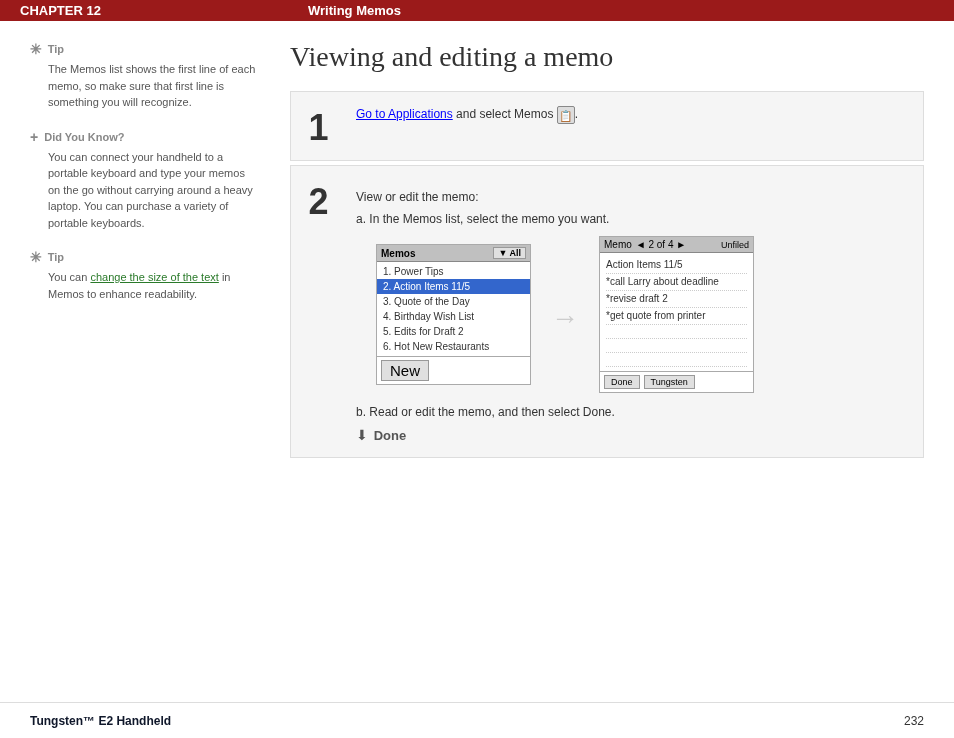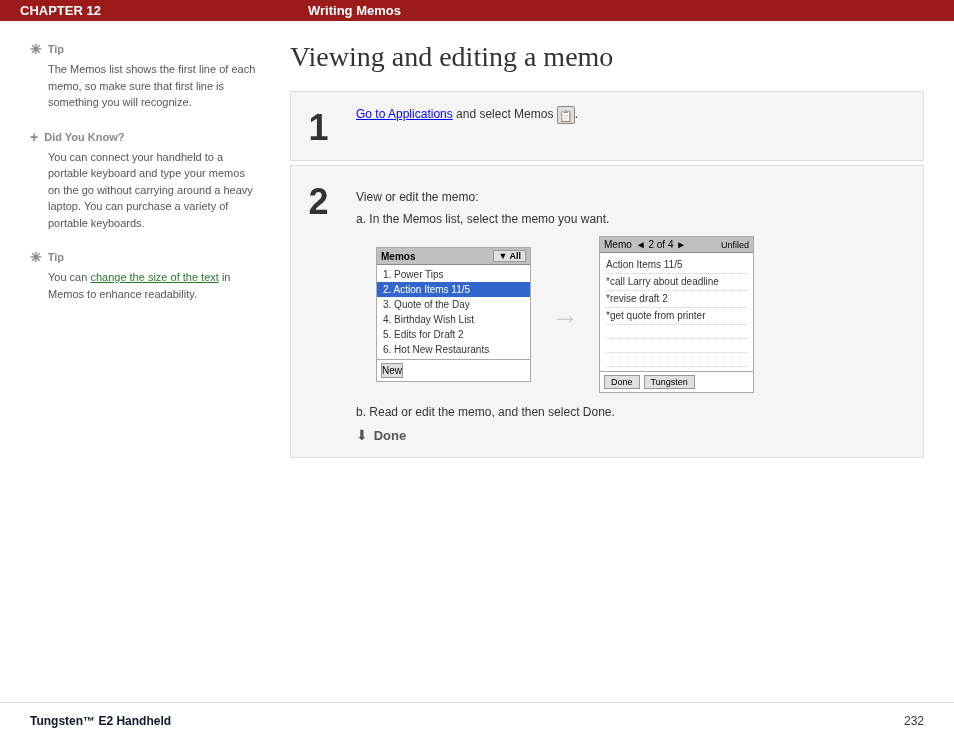--- a/index.html
+++ b/index.html
@@ -185,22 +185,22 @@
     }
 
     .memo-list-footer {
       border-top: 1px solid #aaa;
       padding: 3px 4px;
     }
 
     .new-btn {
       background: #e0e0e0;
       border: 1px solid #999;
-      font-size: 10px;
-      padding: 1px 0;
+      font-size: 15px;
+      padding: 1px 8px;
     }
 
     .arrow-icon {
       font-size: 28px;
       color: #ccc;
     }
 
     
     .memo-detail-panel {
       border: 1px solid #aaa;

